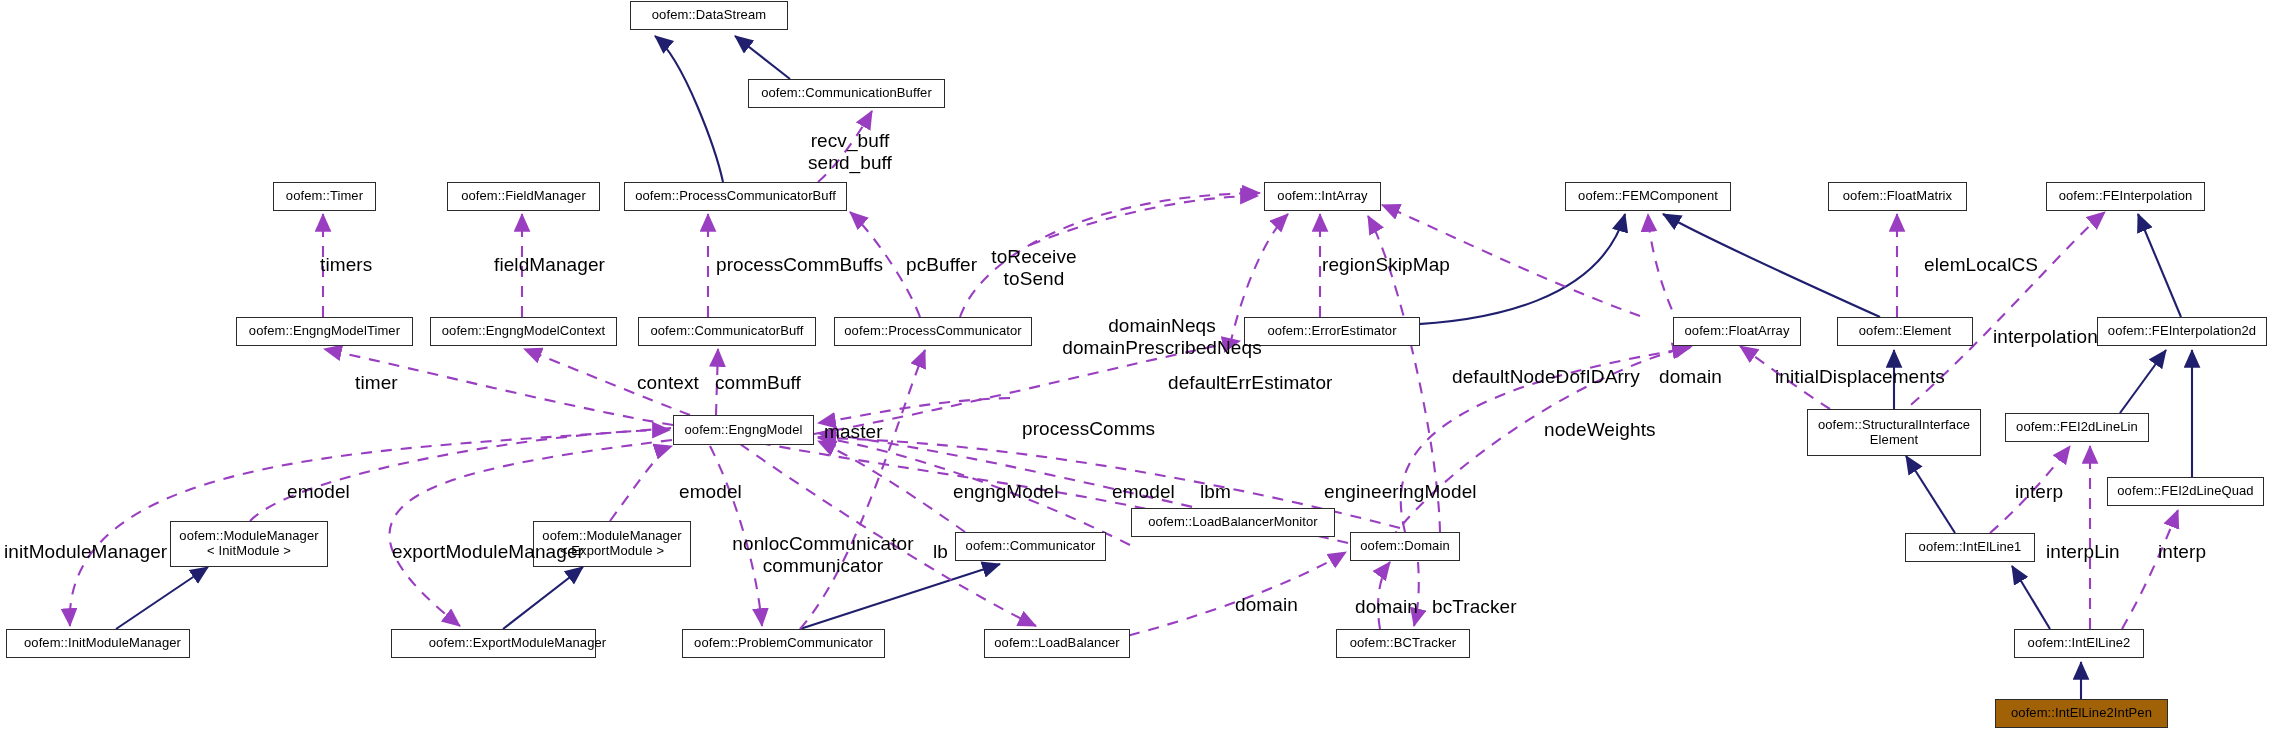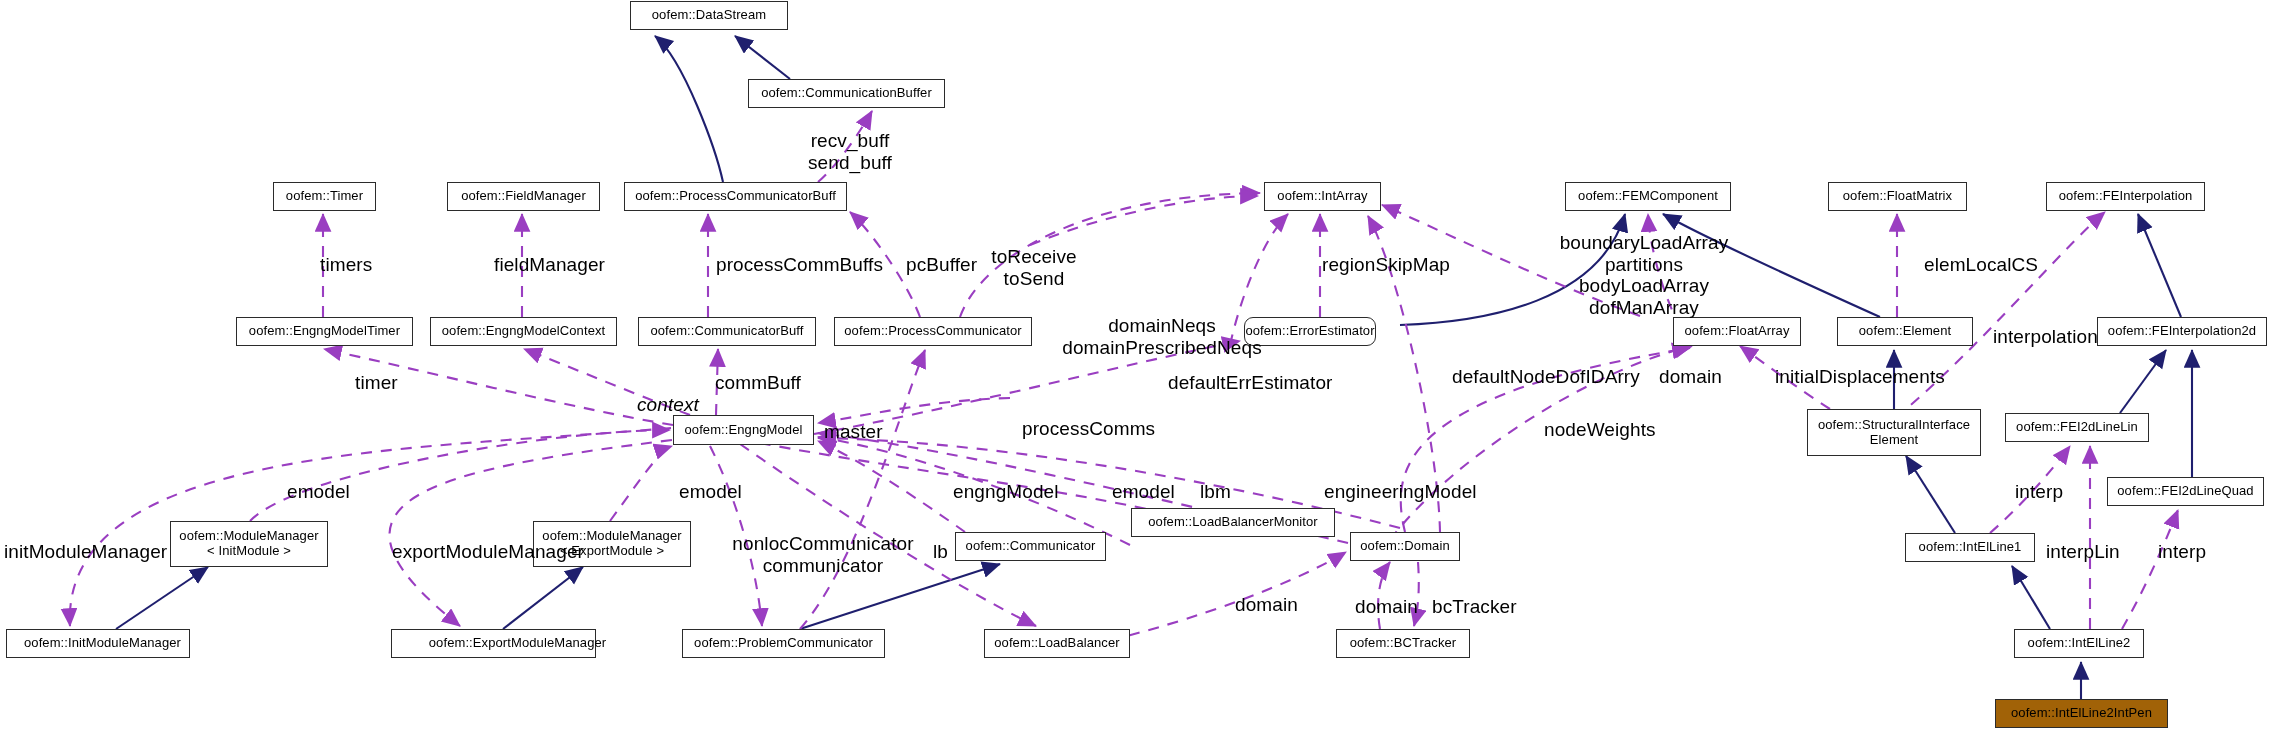--- a/index.html
+++ b/index.html
@@ -173,21 +173,21 @@
   <div class="node" style="left:624px;top:182px;width:223px;height:29px;">oofem::ProcessCommunicatorBuff</div>
   <div class="node" style="left:1264px;top:182px;width:117px;height:29px;">oofem::IntArray</div>
   <div class="node" style="left:1565px;top:182px;width:166px;height:29px;">oofem::FEMComponent</div>
   <div class="node" style="left:1828px;top:182px;width:139px;height:29px;">oofem::FloatMatrix</div>
   <div class="node" style="left:2046px;top:182px;width:159px;height:29px;">oofem::FEInterpolation</div>
 
   <div class="node" style="left:236px;top:317px;width:177px;height:29px;">oofem::EngngModelTimer</div>
   <div class="node" style="left:430px;top:317px;width:187px;height:29px;">oofem::EngngModelContext</div>
   <div class="node" style="left:638px;top:317px;width:178px;height:29px;">oofem::CommunicatorBuff</div>
   <div class="node" style="left:834px;top:317px;width:198px;height:29px;">oofem::ProcessCommunicator</div>
-  <div class="node" style="left:1244px;top:317px;width:132px;height:29px;border-radius:9px;">oofem::ErrorEstimator</div>
+  <div class="node" style="left:1244px;top:317px;width:176px;height:29px;">oofem::ErrorEstimator</div>
   <div class="node" style="left:1673px;top:317px;width:128px;height:29px;">oofem::FloatArray</div>
   <div class="node" style="left:1837px;top:317px;width:136px;height:29px;">oofem::Element</div>
   <div class="node" style="left:2097px;top:317px;width:170px;height:29px;">oofem::FEInterpolation2d</div>
 
   <div class="node" style="left:673px;top:415px;width:141px;height:30px;">oofem::EngngModel</div>
   <div class="node two-line" style="left:1807px;top:409px;width:174px;height:47px;">oofem::StructuralInterface
 Element</div>
   <div class="node" style="left:2005px;top:413px;width:144px;height:29px;">oofem::FEI2dLineLin</div>
   <div class="node" style="left:2107px;top:477px;width:157px;height:29px;">oofem::FEI2dLineQuad</div>
 
@@ -210,33 +210,29 @@
 
   <div class="elabel ctr" style="left:850px;top:130px;">recv_buff
 send_buff</div>
   <div class="elabel" style="left:320px;top:254px;">timers</div>
   <div class="elabel" style="left:494px;top:254px;">fieldManager</div>
   <div class="elabel" style="left:716px;top:254px;">processCommBuffs</div>
   <div class="elabel" style="left:906px;top:254px;">pcBuffer</div>
   <div class="elabel ctr" style="left:1034px;top:246px;">toReceive
 toSend</div>
   <div class="elabel" style="left:1322px;top:254px;">regionSkipMap</div>
-  <div class="elabel ctr" style="left:1644px;top:232px;">boundaryLoadArray
-partitions
-bodyLoadArray
-dofManArray</div>
   <div class="elabel" style="left:1924px;top:254px;">elemLocalCS</div>
   <div class="elabel" style="left:1993px;top:326px;">interpolation</div>
   <div class="elabel ctr" style="left:1162px;top:315px;">domainNeqs
 domainPrescribedNeqs</div>
   <div class="elabel" style="left:1452px;top:366px;">defaultNodeDofIDArry</div>
   <div class="elabel" style="left:1659px;top:366px;">domain</div>
   <div class="elabel" style="left:1775px;top:366px;">initialDisplacements</div>
   <div class="elabel" style="left:355px;top:372px;">timer</div>
-  <div class="elabel" style="left:637px;top:394px;font-style:italic;">context</div>
+  <div class="elabel" style="left:637px;top:372px;">context</div>
   <div class="elabel" style="left:715px;top:372px;">commBuff</div>
   <div class="elabel" style="left:1168px;top:372px;">defaultErrEstimator</div>
   <div class="elabel" style="left:824px;top:421px;">master</div>
   <div class="elabel" style="left:1022px;top:418px;">processComms</div>
   <div class="elabel" style="left:1544px;top:419px;">nodeWeights</div>
   <div class="elabel" style="left:287px;top:481px;">emodel</div>
   <div class="elabel" style="left:679px;top:481px;">emodel</div>
   <div class="elabel" style="left:953px;top:481px;">engngModel</div>
   <div class="elabel" style="left:1112px;top:481px;">emodel</div>
   <div class="elabel" style="left:1200px;top:481px;">lbm</div>

